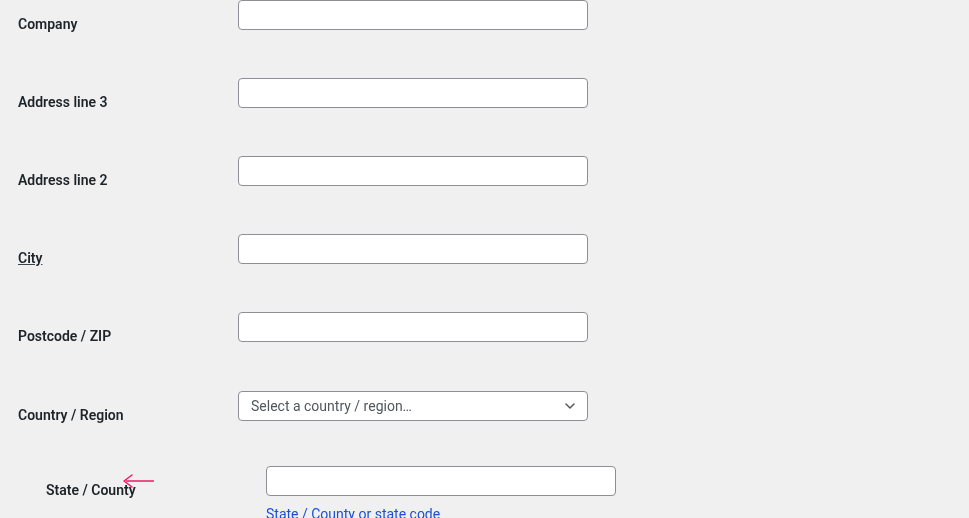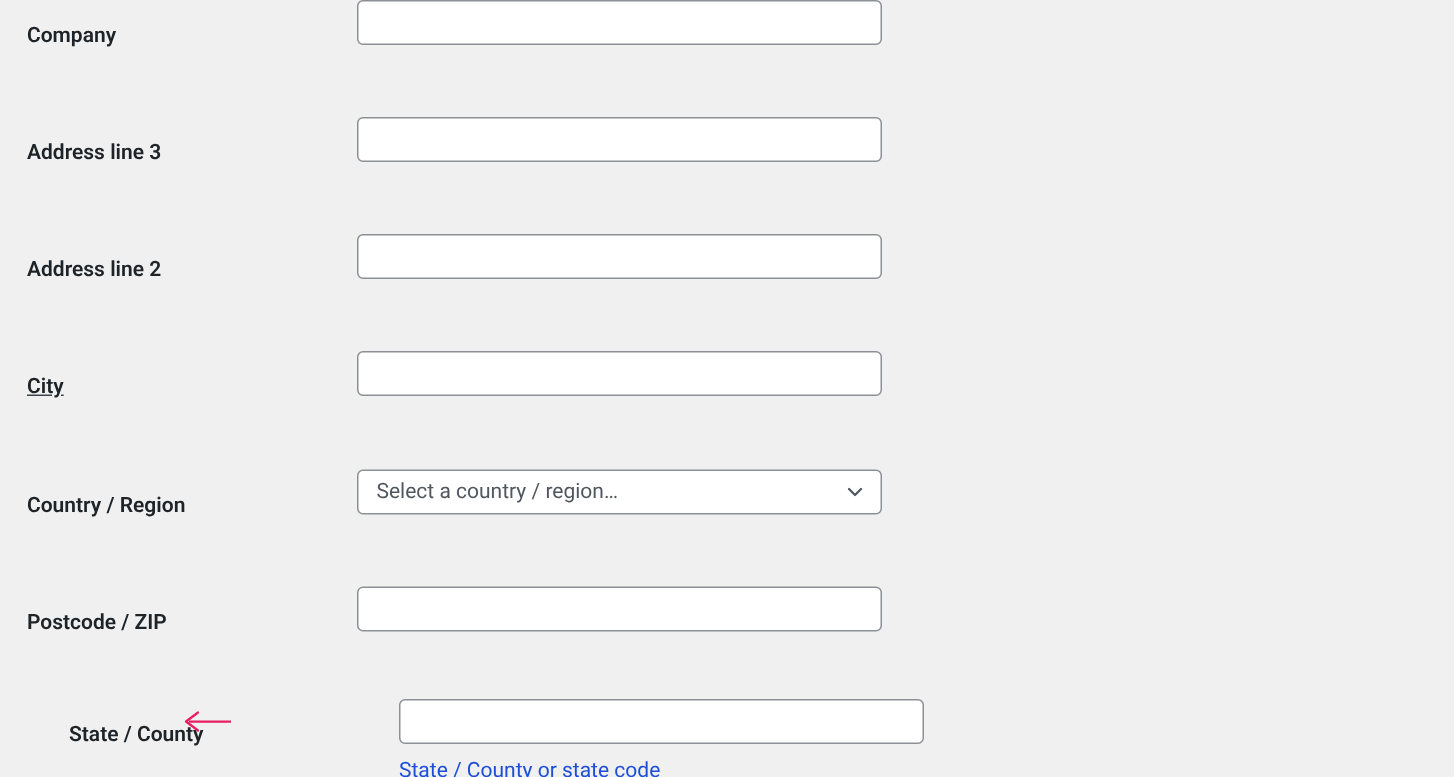--- a/index.html
+++ b/index.html
@@ -130,42 +130,42 @@
 
   <div class="form-row row-city">
     <div class="label-col">
       <label>City</label>
     </div>
     <div class="input-col">
       <input type="text" value="" style="">
     </div>
   </div>
 
+  <div class="form-row row-postcode">
+    <div class="label-col">
+      <label>Postcode / ZIP</label>
+    </div>
+    <div class="input-col">
+      <input type="text" value="" style="">
+    </div>
+  </div>
+
   <div class="form-row row-country">
     <div class="label-col">
       <label>Country / Region</label>
     </div>
     <div class="input-col">
       <div class="select-wrapper">
         <span class="select-placeholder">Select a country / region…</span>
         <span class="chev-icon">
           <svg width="12" height="12" viewBox="0 0 12 12" fill="none">
             <path d="M2 4 L6 8 L10 4" stroke="currentColor" stroke-width="1.5" fill="none" stroke-linecap="round" stroke-linejoin="round"></path>
           </svg>
         </span>
       </div>
-    </div>
-  </div>
-
-  <div class="form-row row-postcode">
-    <div class="label-col">
-      <label>Postcode / ZIP</label>
-    </div>
-    <div class="input-col">
-      <input type="text" value="" style="">
     </div>
   </div>
 
   <div class="form-row row-state">
     <div class="label-col">
       <label>State / County</label>
     </div>
     <div class="input-col">
       <input type="text" value="" style="">
       <div class="helper-text">State / County or state code</div>

